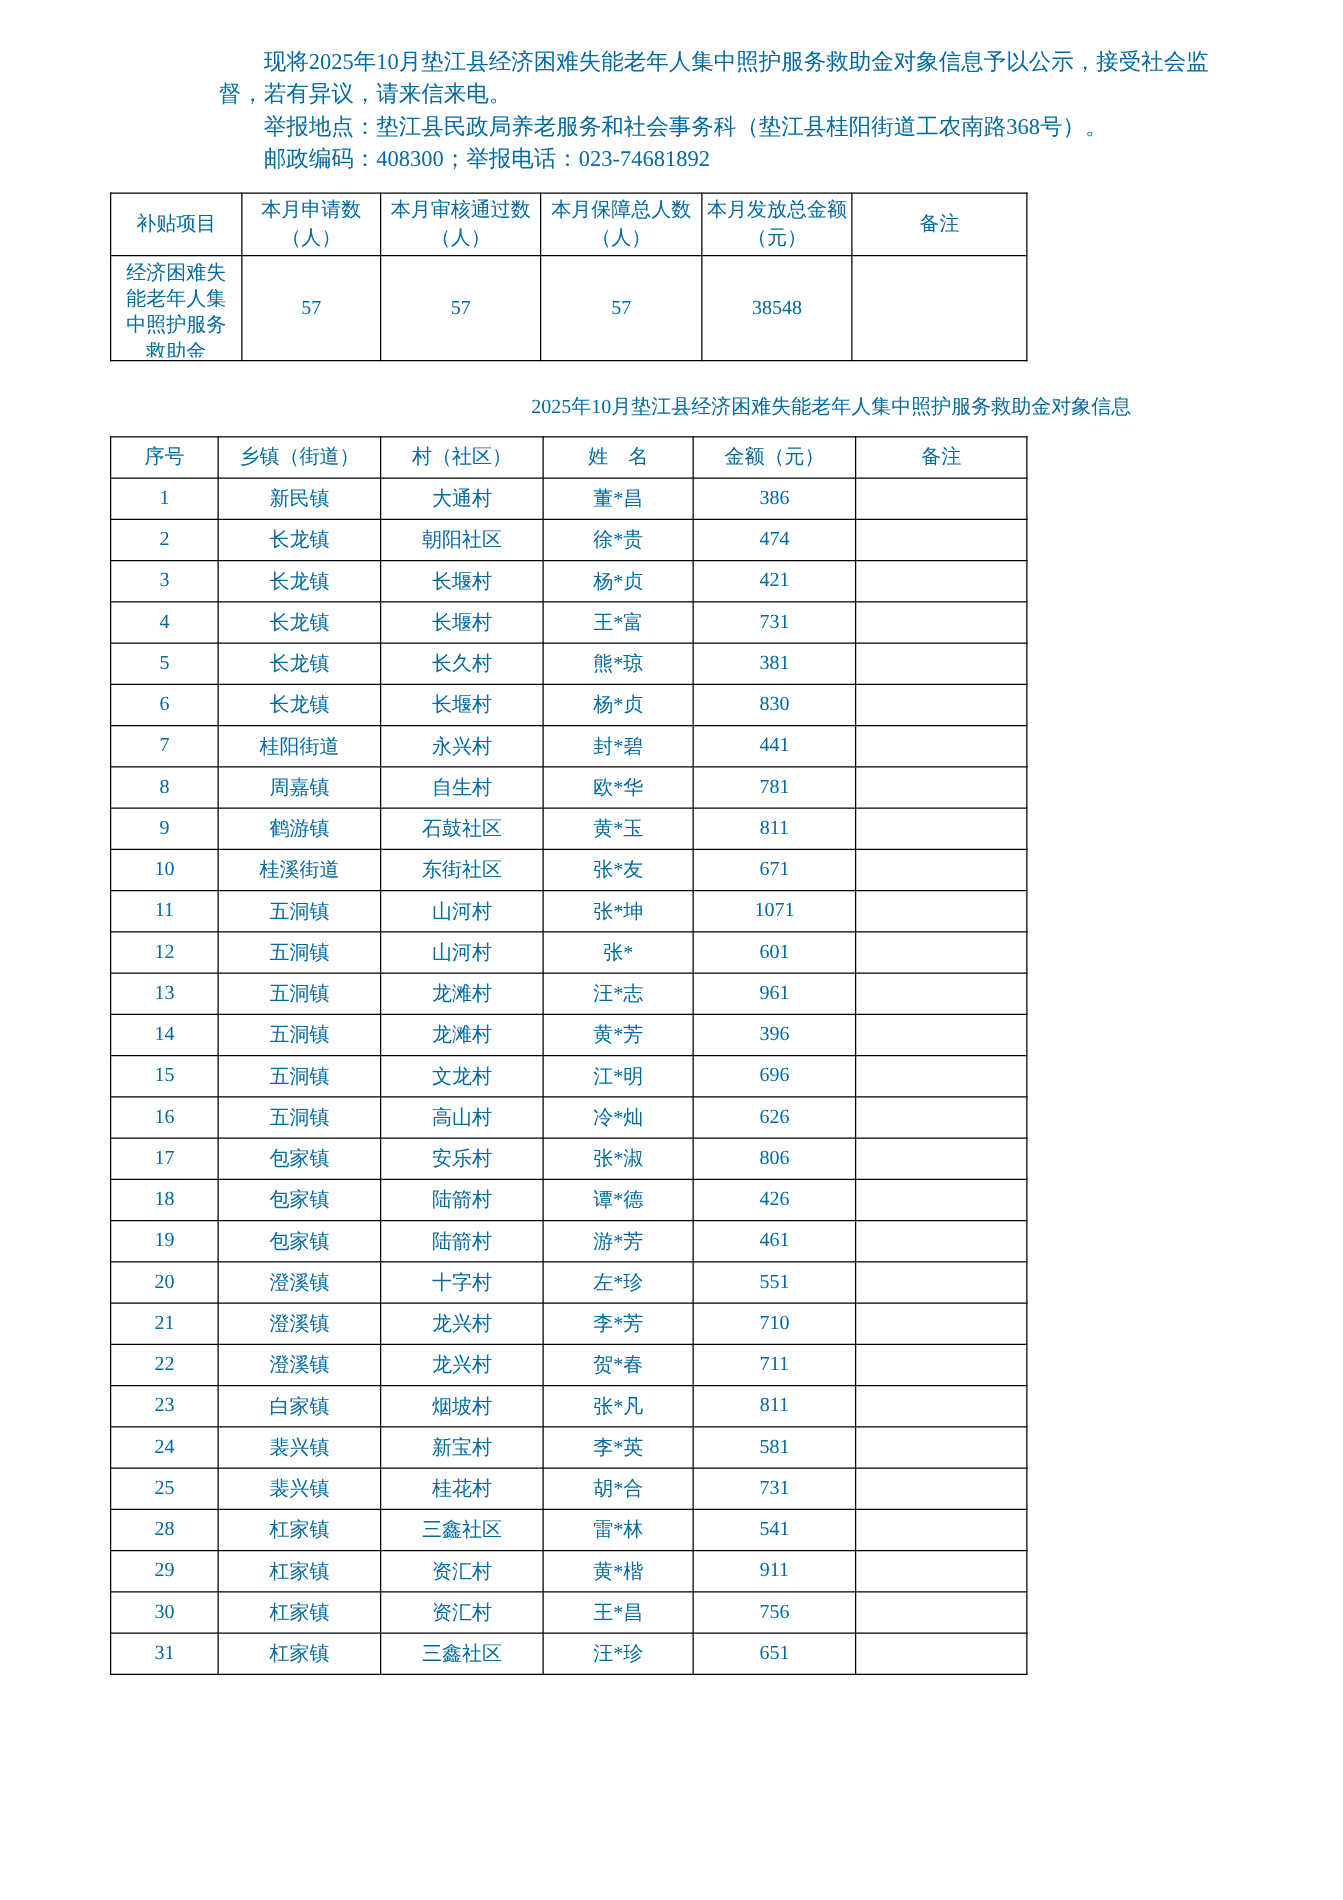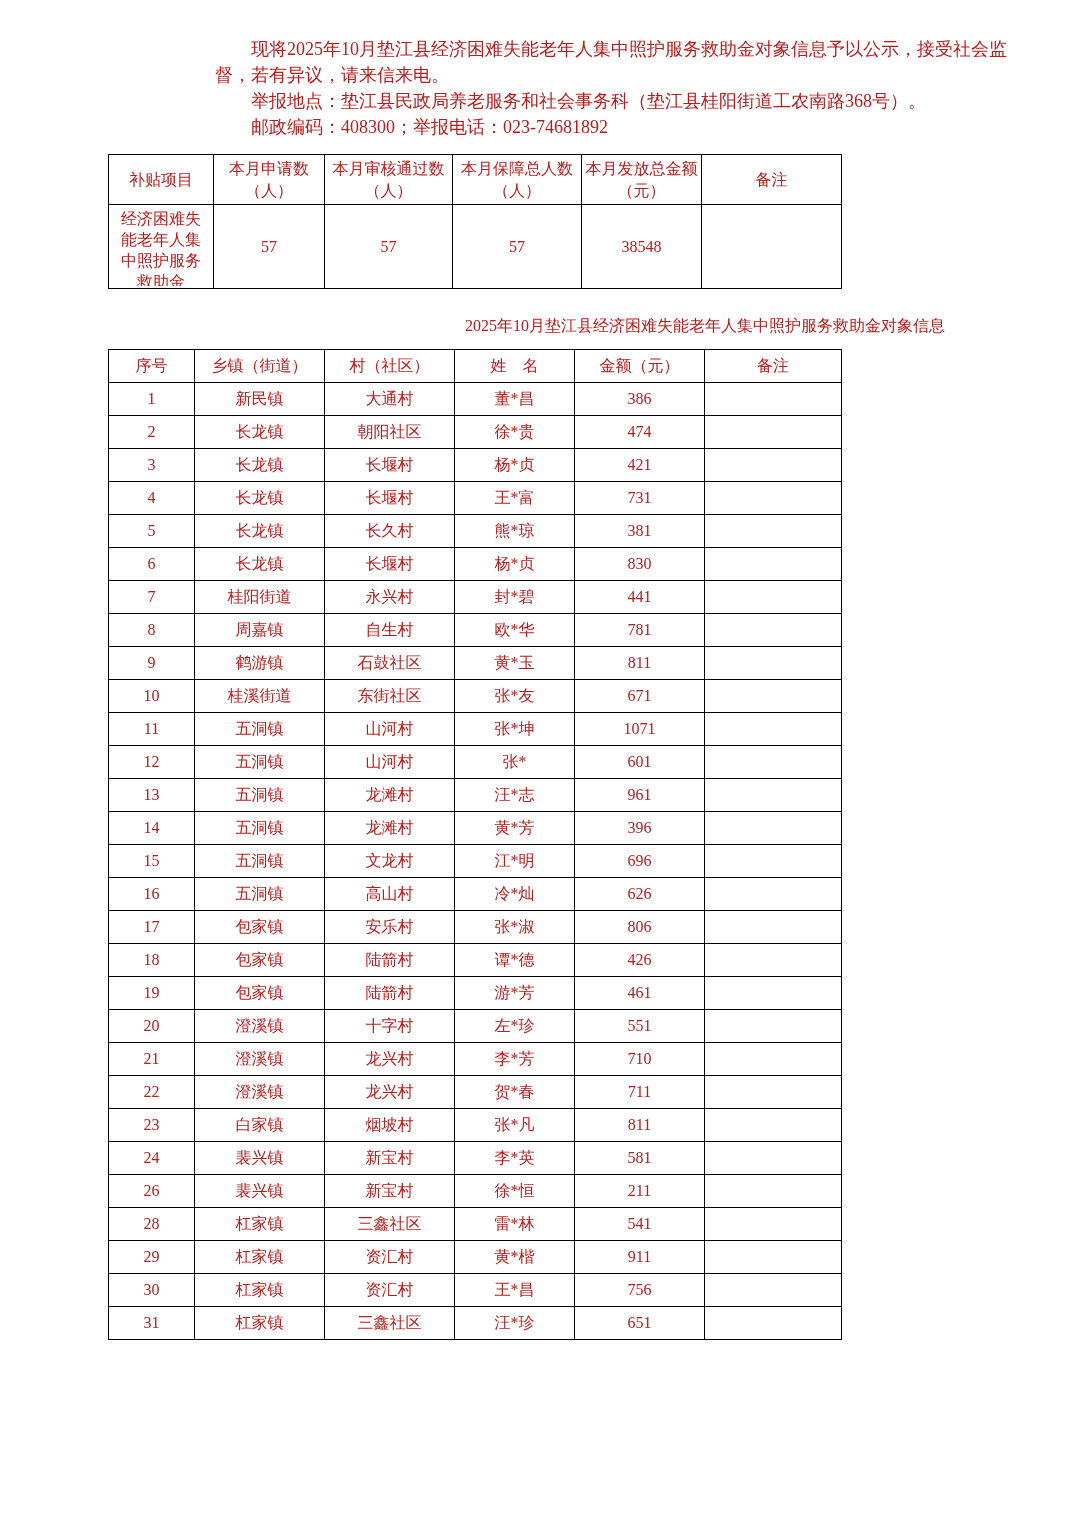--- a/index.html
+++ b/index.html
@@ -2,38 +2,37 @@
 <html><head>
 <meta charset="utf-8">
 <style>
   * { margin: 0; padding: 0; box-sizing: border-box; }
   html, body { background: #ffffff; }
   .page {
     width: 1074px;
     height: 1444px;
     margin: 0 auto;
     background: #ffffff;
-    color: #b91c1c;
+    color: #0369a1;
     font-family: "Liberation Serif", "DejaVu Serif", serif;
     position: relative;
     overflow: hidden;
-    padding-left: 40px;
   }
   .intro {
     padding-top: 36px;
     margin-left: 175px;
     width: 800px;
     font-size: 18px;
     line-height: 26px;
   }
   .intro p { text-indent: 2em; }
   table {
     border-collapse: collapse;
     table-layout: fixed;
-    margin-left: 68px;
+    margin-left: 88px;
     width: 733px;
   }
   td, th {
     border: 1px solid #000000;
     text-align: center;
     vertical-align: middle;
     font-weight: normal;
     font-size: 16px;
     overflow: hidden;
   }
@@ -323,25 +322,25 @@
         </tr>
         <tr>
           <td>24</td>
           <td>裴兴镇</td>
           <td>新宝村</td>
           <td>李*英</td>
           <td>581</td>
           <td></td>
         </tr>
         <tr>
-          <td>26</td>
+          <td>25</td>
           <td>裴兴镇</td>
-          <td>新宝村</td>
-          <td>徐*恒</td>
-          <td>211</td>
+          <td>桂花村</td>
+          <td>胡*合</td>
+          <td>731</td>
           <td></td>
         </tr>
         <tr>
           <td>28</td>
           <td>杠家镇</td>
           <td>三鑫社区</td>
           <td>雷*林</td>
           <td>541</td>
           <td></td>
         </tr>

